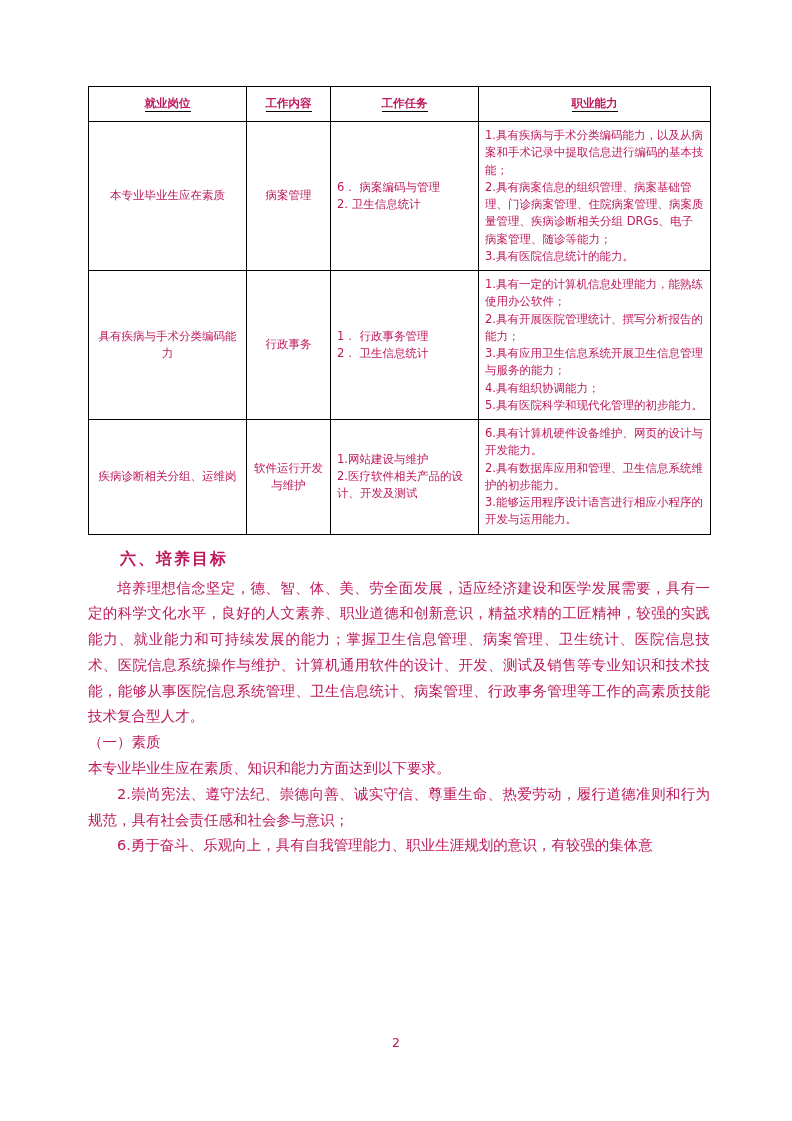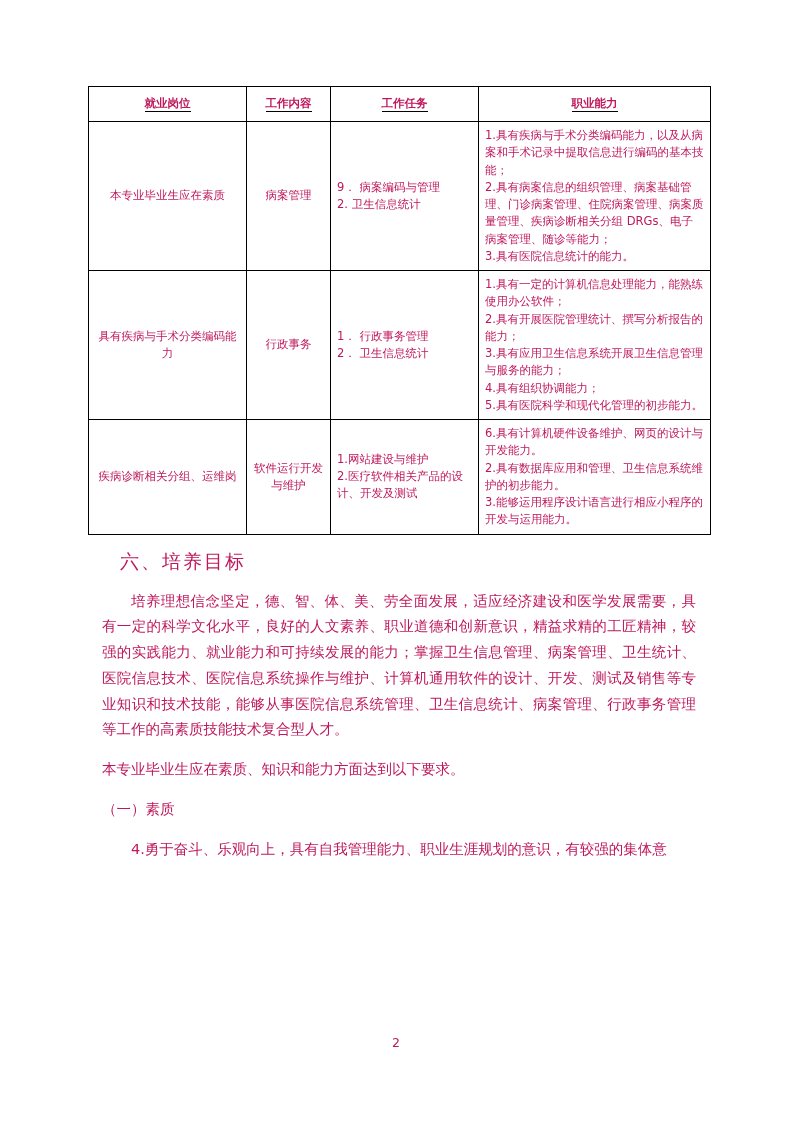--- a/index.html
+++ b/index.html
@@ -64,30 +64,30 @@
   td.abil {
     vertical-align: top;
     font-size: 11.3px;
     line-height: 1.55;
     padding-top: 6px;
   }
 
   
   h2.heading {
     font-family: "DejaVu Serif", "Liberation Serif", serif;
-    font-weight: normal;
-    font-size: 19px;
+    font-weight: bold;
+    font-size: 16px;
     margin: 14px 0 6px 0;
     padding-left: 32px;
     letter-spacing: 2px;
   }
   p.para {
     font-size: 14.5px;
     line-height: 1.78;
-    margin: 14px;
+    margin: 0;
     text-align: justify;
     text-justify: inter-ideograph;
   }
   p.indent2 {
     text-indent: 29px;
   }
   p.noindent {
     text-indent: 0;
   }
 
@@ -119,21 +119,21 @@
           <th><span class="u">就业岗位</span></th>
           <th><span class="u">工作内容</span></th>
           <th><span class="u">工作任务</span></th>
           <th><span class="u">职业能力</span></th>
         </tr>
       </thead>
       <tbody>
         <tr>
           <td class="center">本专业毕业生应在素质</td>
           <td class="center">病案管理</td>
-          <td class="tasks" style="white-space:pre-line">9． 病案编码与管理
+          <td class="tasks" style="white-space:pre-line">6． 病案编码与管理
 2. 卫生信息统计</td>
           <td class="abil" style="white-space:pre-line">1.具有疾病与手术分类编码能力，以及从病案和手术记录中提取信息进行编码的基本技能；
 2.具有病案信息的组织管理、病案基础管理、门诊病案管理、住院病案管理、病案质量管理、疾病诊断相关分组 DRGs、电子病案管理、随诊等能力；
 3.具有医院信息统计的能力。</td>
         </tr>
         <tr>
           <td class="center">具有疾病与手术分类编码能力</td>
           <td class="center">行政事务</td>
           <td class="tasks" style="white-space:pre-line">1． 行政事务管理
 2． 卫生信息统计</td>
@@ -151,20 +151,21 @@
           <td class="abil" style="white-space:pre-line">6.具有计算机硬件设备维护、网页的设计与开发能力。
 2.具有数据库应用和管理、卫生信息系统维护的初步能力。
 3.能够运用程序设计语言进行相应小程序的开发与运用能力。</td>
         </tr>
       </tbody>
     </table>
 
     <h2 class="heading">六、培养目标</h2>
     <p class="para indent2">培养理想信念坚定，德、智、体、美、劳全面发展，适应经济建设和医学发展需要，具有一定的科学文化水平，良好的人文素养、职业道德和创新意识，精益求精的工匠精神，较强的实践能力、就业能力和可持续发展的能力；掌握卫生信息管理、病案管理、卫生统计、医院信息技术、医院信息系统操作与维护、计算机通用软件的设计、开发、测试及销售等专业知识和技术技能，能够从事医院信息系统管理、卫生信息统计、病案管理、行政事务管理等工作的高素质技能技术复合型人才。</p>
 
+    <p class="para noindent">（一）素质</p>
     <p class="para noindent">本专业毕业生应在素质、知识和能力方面达到以下要求。</p>
-    <p class="para noindent">（一）素质</p>
-    <p class="para indent2">4.勇于奋斗、乐观向上，具有自我管理能力、职业生涯规划的意识，有较强的集体意</p>
+    <p class="para indent2">2.崇尚宪法、遵守法纪、崇德向善、诚实守信、尊重生命、热爱劳动，履行道德准则和行为规范，具有社会责任感和社会参与意识；</p>
+    <p class="para indent2">6.勇于奋斗、乐观向上，具有自我管理能力、职业生涯规划的意识，有较强的集体意</p>
 
   </div>
 
   <div class="pagenum">2</div>
 </div>
 
 </body></html>

